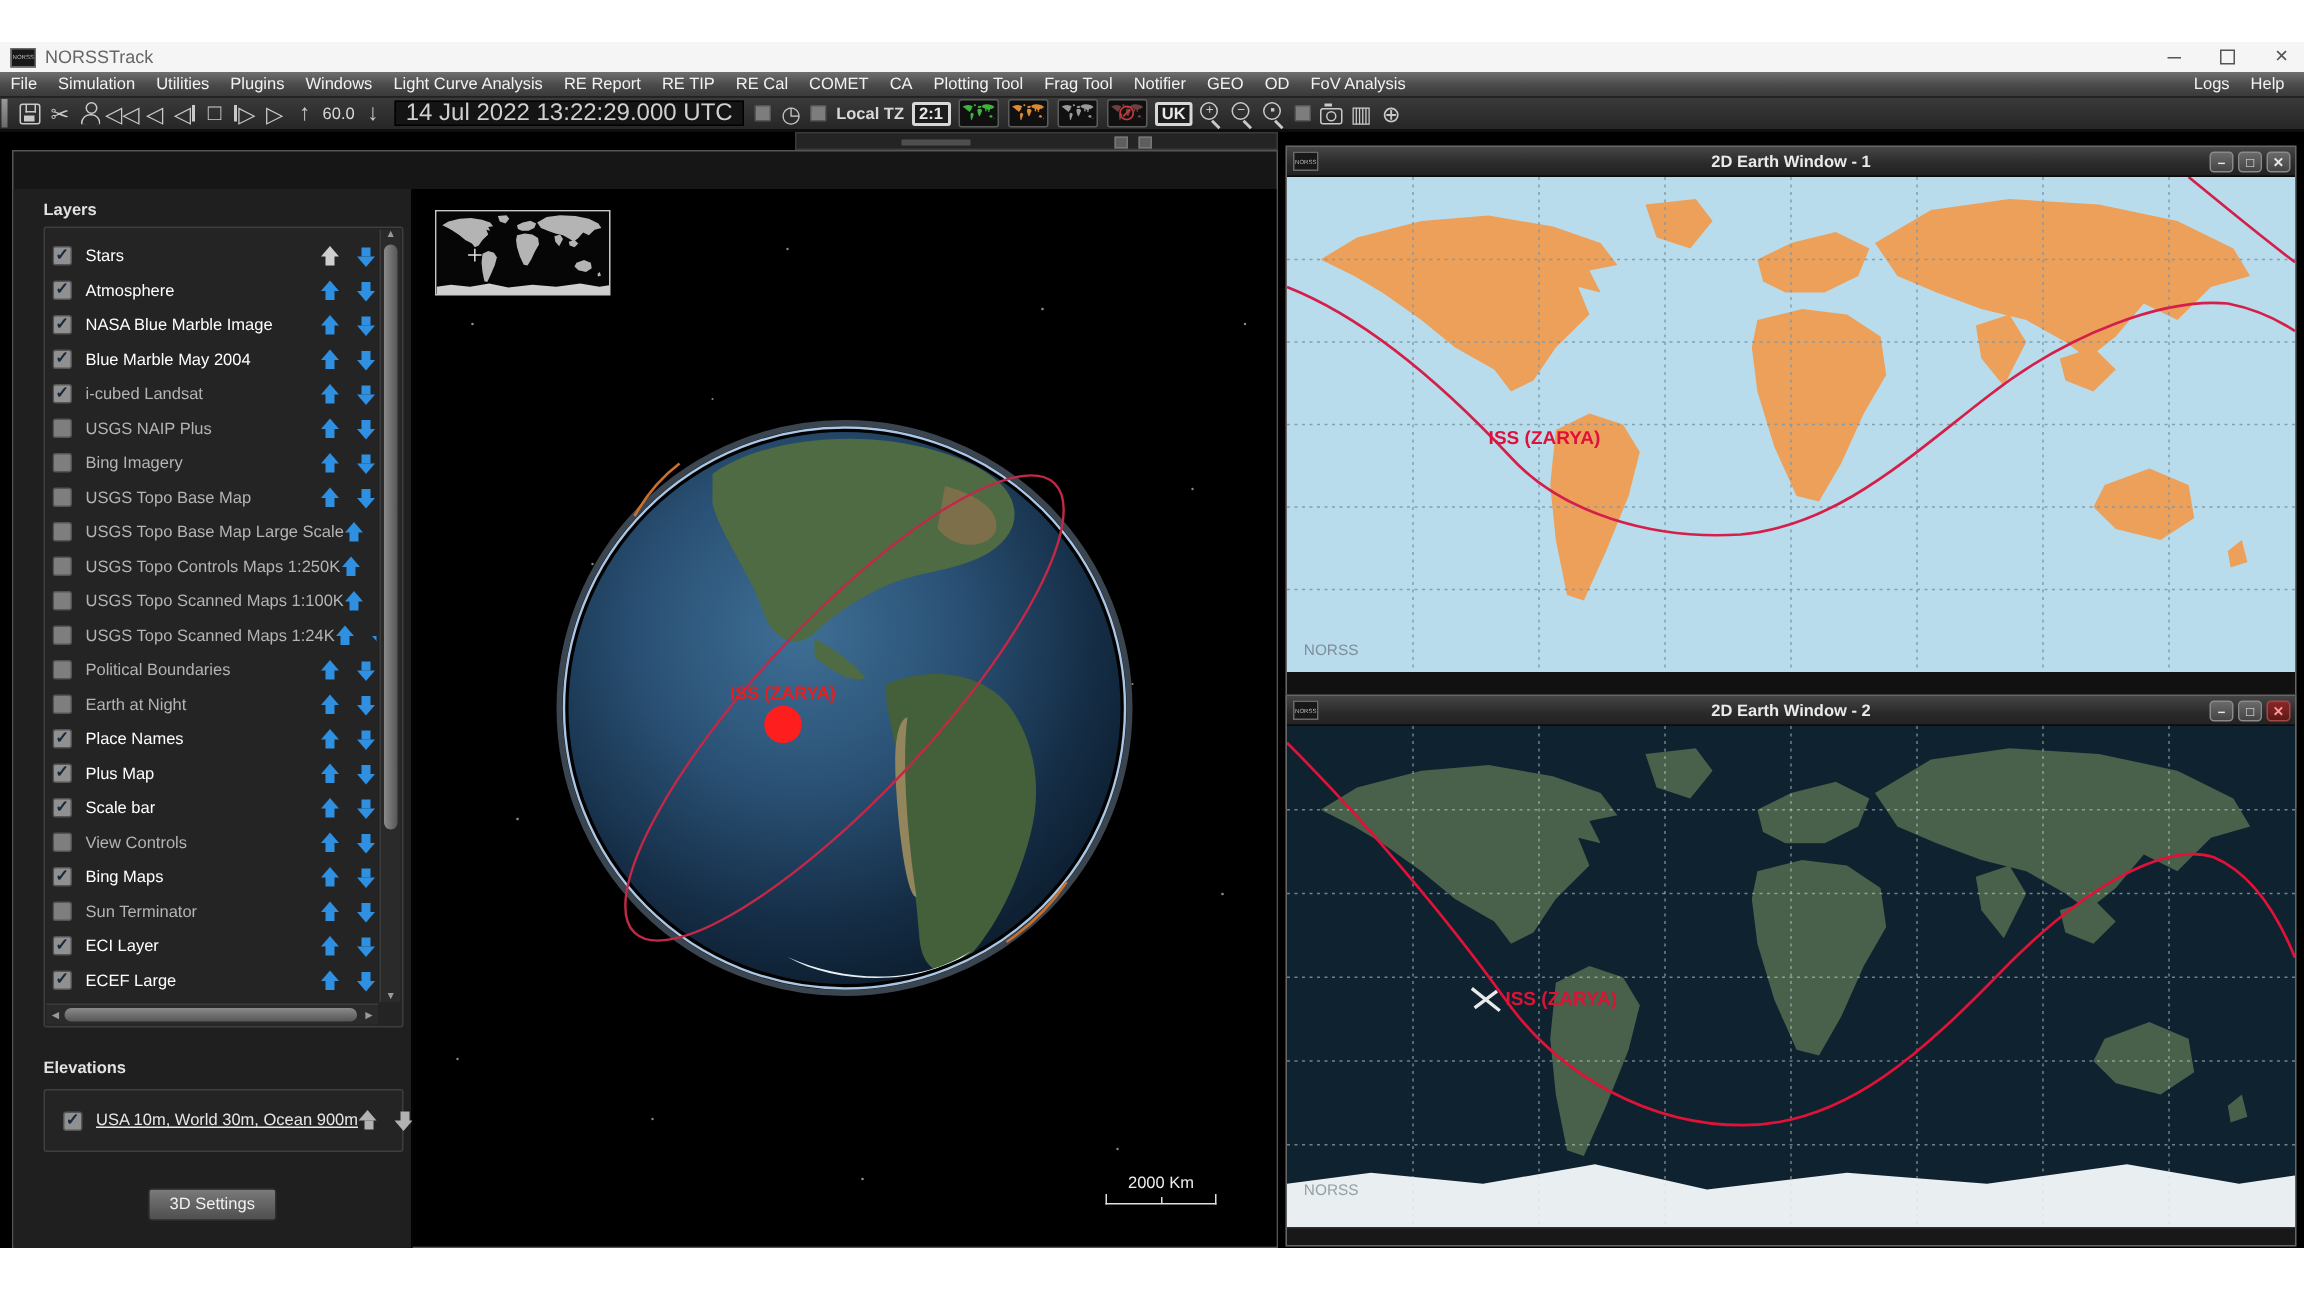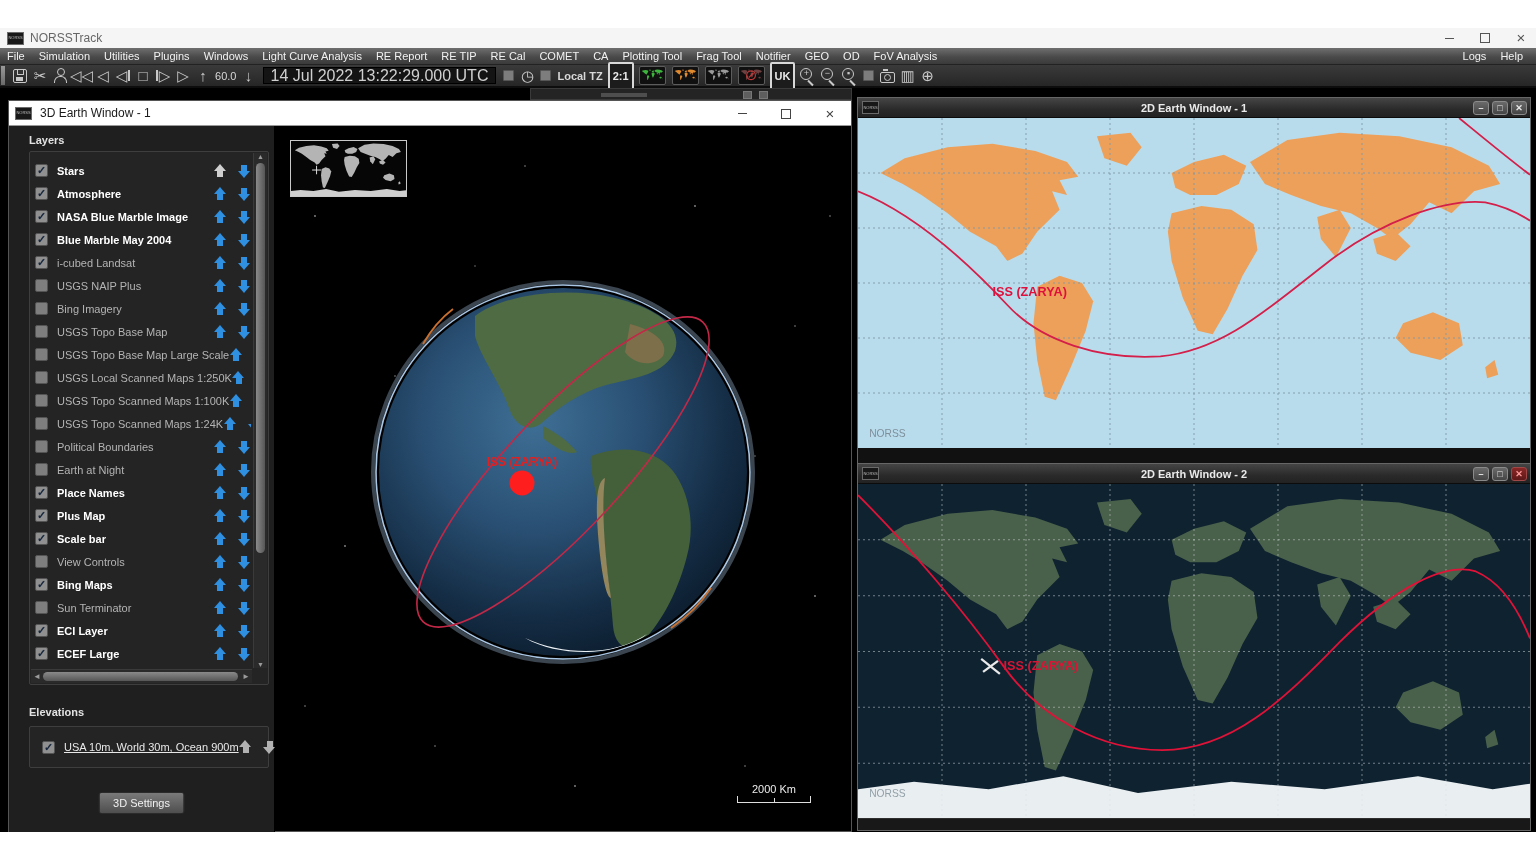--- a/index.html
+++ b/index.html
@@ -36,21 +36,21 @@
   .bar-l { display:inline-block; width:2px; height:11px; background:#c9c9c9; margin-right:1px; }
   .bar-r { display:inline-block; width:2px; height:11px; background:#c9c9c9; margin-left:1px; }
   .i-mag { width:17px; height:16px; position:relative; margin:0 2px; }
   .i-mag::before { content:attr(data-sign); position:absolute; top:0; left:1px; width:10px; height:10px; border:1.5px solid #c9c9c9; border-radius:50%; color:#c9c9c9; font-size:9px; line-height:9px; text-align:center; }
   .i-mag::after { content:''; position:absolute; bottom:0; right:2px; width:7px; height:2px; background:#c9c9c9; transform:rotate(45deg); }
   .i-cam { width:15px; height:11px; border:1.5px solid #c9c9c9; border-radius:2px; position:relative; margin-top:3px; }
   .i-cam::before { content:''; position:absolute; left:3.5px; top:1.5px; width:5px; height:5px; border:1.5px solid #c9c9c9; border-radius:50%; }
   .i-cam::after { content:''; position:absolute; left:2px; top:-4px; width:5px; height:2px; background:#c9c9c9; }
   .sqbtn { width:11px; height:11px; background:#7d7d7d; border:1px solid #565656; border-radius:1px; margin:0 3px; }
   .time-field { height:17px; background:#141414; border:1px solid #000; color:#d0d0d0; font-size:16px; line-height:15px; padding:0 7px; min-width:196px; margin:0 4px; }
-  .txtbtn { border:2px solid #d8d8d8; border-radius:2px; background:#1c1c1c; color:#e8e8e8; font-weight:bold; font-size:11px; padding:12px 3px; height:16px; display:inline-flex; align-items:center; margin:0 2px; }
+  .txtbtn { border:2px solid #d8d8d8; border-radius:2px; background:#1c1c1c; color:#e8e8e8; font-weight:bold; font-size:11px; padding:0 3px; height:16px; display:inline-flex; align-items:center; margin:0 2px; }
   .mapbtn { width:27px; height:19px; background:#101010; border:1px solid #5c5c5c; border-radius:2px; display:inline-flex; align-items:center; justify-content:center; margin:0 3px; position:relative; }
   .mapbtn svg { display:block; }
   .mapbtn.off::after { content:'⊘'; position:absolute; left:0; top:-1px; width:100%; text-align:center; color:#c23a3a; font-size:15px; }
   .tb-label { color:#d8d8d8; font-size:11px; font-weight:bold; margin:0 3px; }
   .tb-num { color:#d8d8d8; font-size:11px; margin:0 2px; }
 
   
   #hidden-frag { position:absolute; left:530px; top:60px; width:322px; height:12px; background:#242424; border:1px solid #3a3a3a; }
   #hidden-frag .hf-bar { position:absolute; left:70px; top:4px; width:46px; height:4px; background:#4e4e4e; }
   #hidden-frag .hf-b { position:absolute; top:2px; width:9px; height:8px; background:#5e5e5e; border:1px solid #777; }
@@ -62,21 +62,21 @@
   #win3d-title .t3-text { margin-left:8px; font-size:12px; color:#1a1a1a; }
   #win3d-controls { position:absolute; right:14px; top:0; height:25px; display:flex; align-items:center; gap:30px; color:#444; }
   #panel { position:absolute; left:0; top:25px; width:266px; height:706px; background:#1f1f1f; border-right:1px solid #000; }
   .panel-heading { position:absolute; left:20px; font-size:11px; font-weight:bold; color:#e2e2e2; }
   #layers-box { position:absolute; left:20px; top:25px; width:240px; height:534px; border:1px solid #3e3e3e; border-radius:2px; background:#242424; }
   #layer-rows { position:absolute; left:5px; top:7px; right:17px; bottom:17px; overflow:hidden; }
   .layer-row { height:23px; display:flex; align-items:center; }
   .cb { width:13px; height:13px; background:#7e7e7e; border:1px solid #545454; border-radius:2px; font-size:11px; line-height:11px; text-align:center; color:#17273d; font-weight:bold; flex:none; }
   .cb.on { background:#909090; }
   .ly-label { margin-left:9px; font-size:11px; color:#b4b4b4; white-space:nowrap; }
-  .ly-label.b { color:#fff; font-weight:bold; }
+  .ly-label.b { color:#fff; font-weight:normal; }
   .arr { width:14px; height:14px; position:relative; flex:none; }
   .arr.up { margin-left:auto; margin-right:10px; }
   .arr.down { margin-right:0; }
   .arr.up::before { content:''; position:absolute; left:0.5px; top:0; border-left:6.5px solid transparent; border-right:6.5px solid transparent; border-bottom:7px solid #2f8fe0; }
   .arr.up::after  { content:''; position:absolute; left:4px; top:6.5px; width:6px; height:6.5px; background:#2f8fe0; }
   .arr.down::before { content:''; position:absolute; left:0.5px; bottom:0; border-left:6.5px solid transparent; border-right:6.5px solid transparent; border-top:7px solid #2f8fe0; }
   .arr.down::after  { content:''; position:absolute; left:4px; top:1px; width:6px; height:6.5px; background:#2f8fe0; }
   .arr.silver::before { border-bottom-color:#cfcfcf; }
   .arr.silver::after { background:#cfcfcf; }
   .arr.gray.up::before { border-bottom-color:#b2b2b2; } .arr.gray.up::after { background:#b2b2b2; }
@@ -252,29 +252,20 @@
       <span class="tbtn tglyph">⊕</span>
     </div>
 
     <div id="hidden-frag">
       <span class="hf-bar"></span>
       <span class="hf-b" style="left:212px;"></span>
       <span class="hf-b" style="left:228px;"></span>
     </div>
 
     <div id="win3d">
-      <div id="win3d-title">
-        <span class="norss">NORSS</span>
-        <span class="t3-text">3D Earth Window - 1</span>
-        <div id="win3d-controls">
-          <span class="wc wc-min"></span>
-          <span class="wc wc-max"></span>
-          <span class="wc wc-close"></span>
-        </div>
-      </div>
 
       <div id="panel">
         <span class="panel-heading" style="top:8px;">Layers</span>
         <div id="layers-box">
           <div id="layer-rows">
               <div class="layer-row">
                 <span class="cb on">✓</span>
                 <span class="ly-label b">Stars</span>
                 <span class="arr up silver"></span>
                 <span class="arr down"></span>
@@ -321,21 +312,21 @@
                 <span class="arr up"></span>
                 <span class="arr down"></span>
               </div>
               <div class="layer-row">
                 <span class="cb"></span>
                 <span class="ly-label">USGS Topo Base Map Large Scale</span>
                 <span class="arr up"></span>
               </div>
               <div class="layer-row">
                 <span class="cb"></span>
-                <span class="ly-label">USGS Local Scanned Maps 1:250K</span>
+                <span class="ly-label">USGS Topo Controls Maps 1:250K</span>
                 <span class="arr up"></span>
               </div>
               <div class="layer-row">
                 <span class="cb"></span>
                 <span class="ly-label">USGS Topo Scanned Maps 1:100K</span>
                 <span class="arr up"></span>
               </div>
               <div class="layer-row">
                 <span class="cb"></span>
                 <span class="ly-label">USGS Topo Scanned Maps 1:24K</span>

